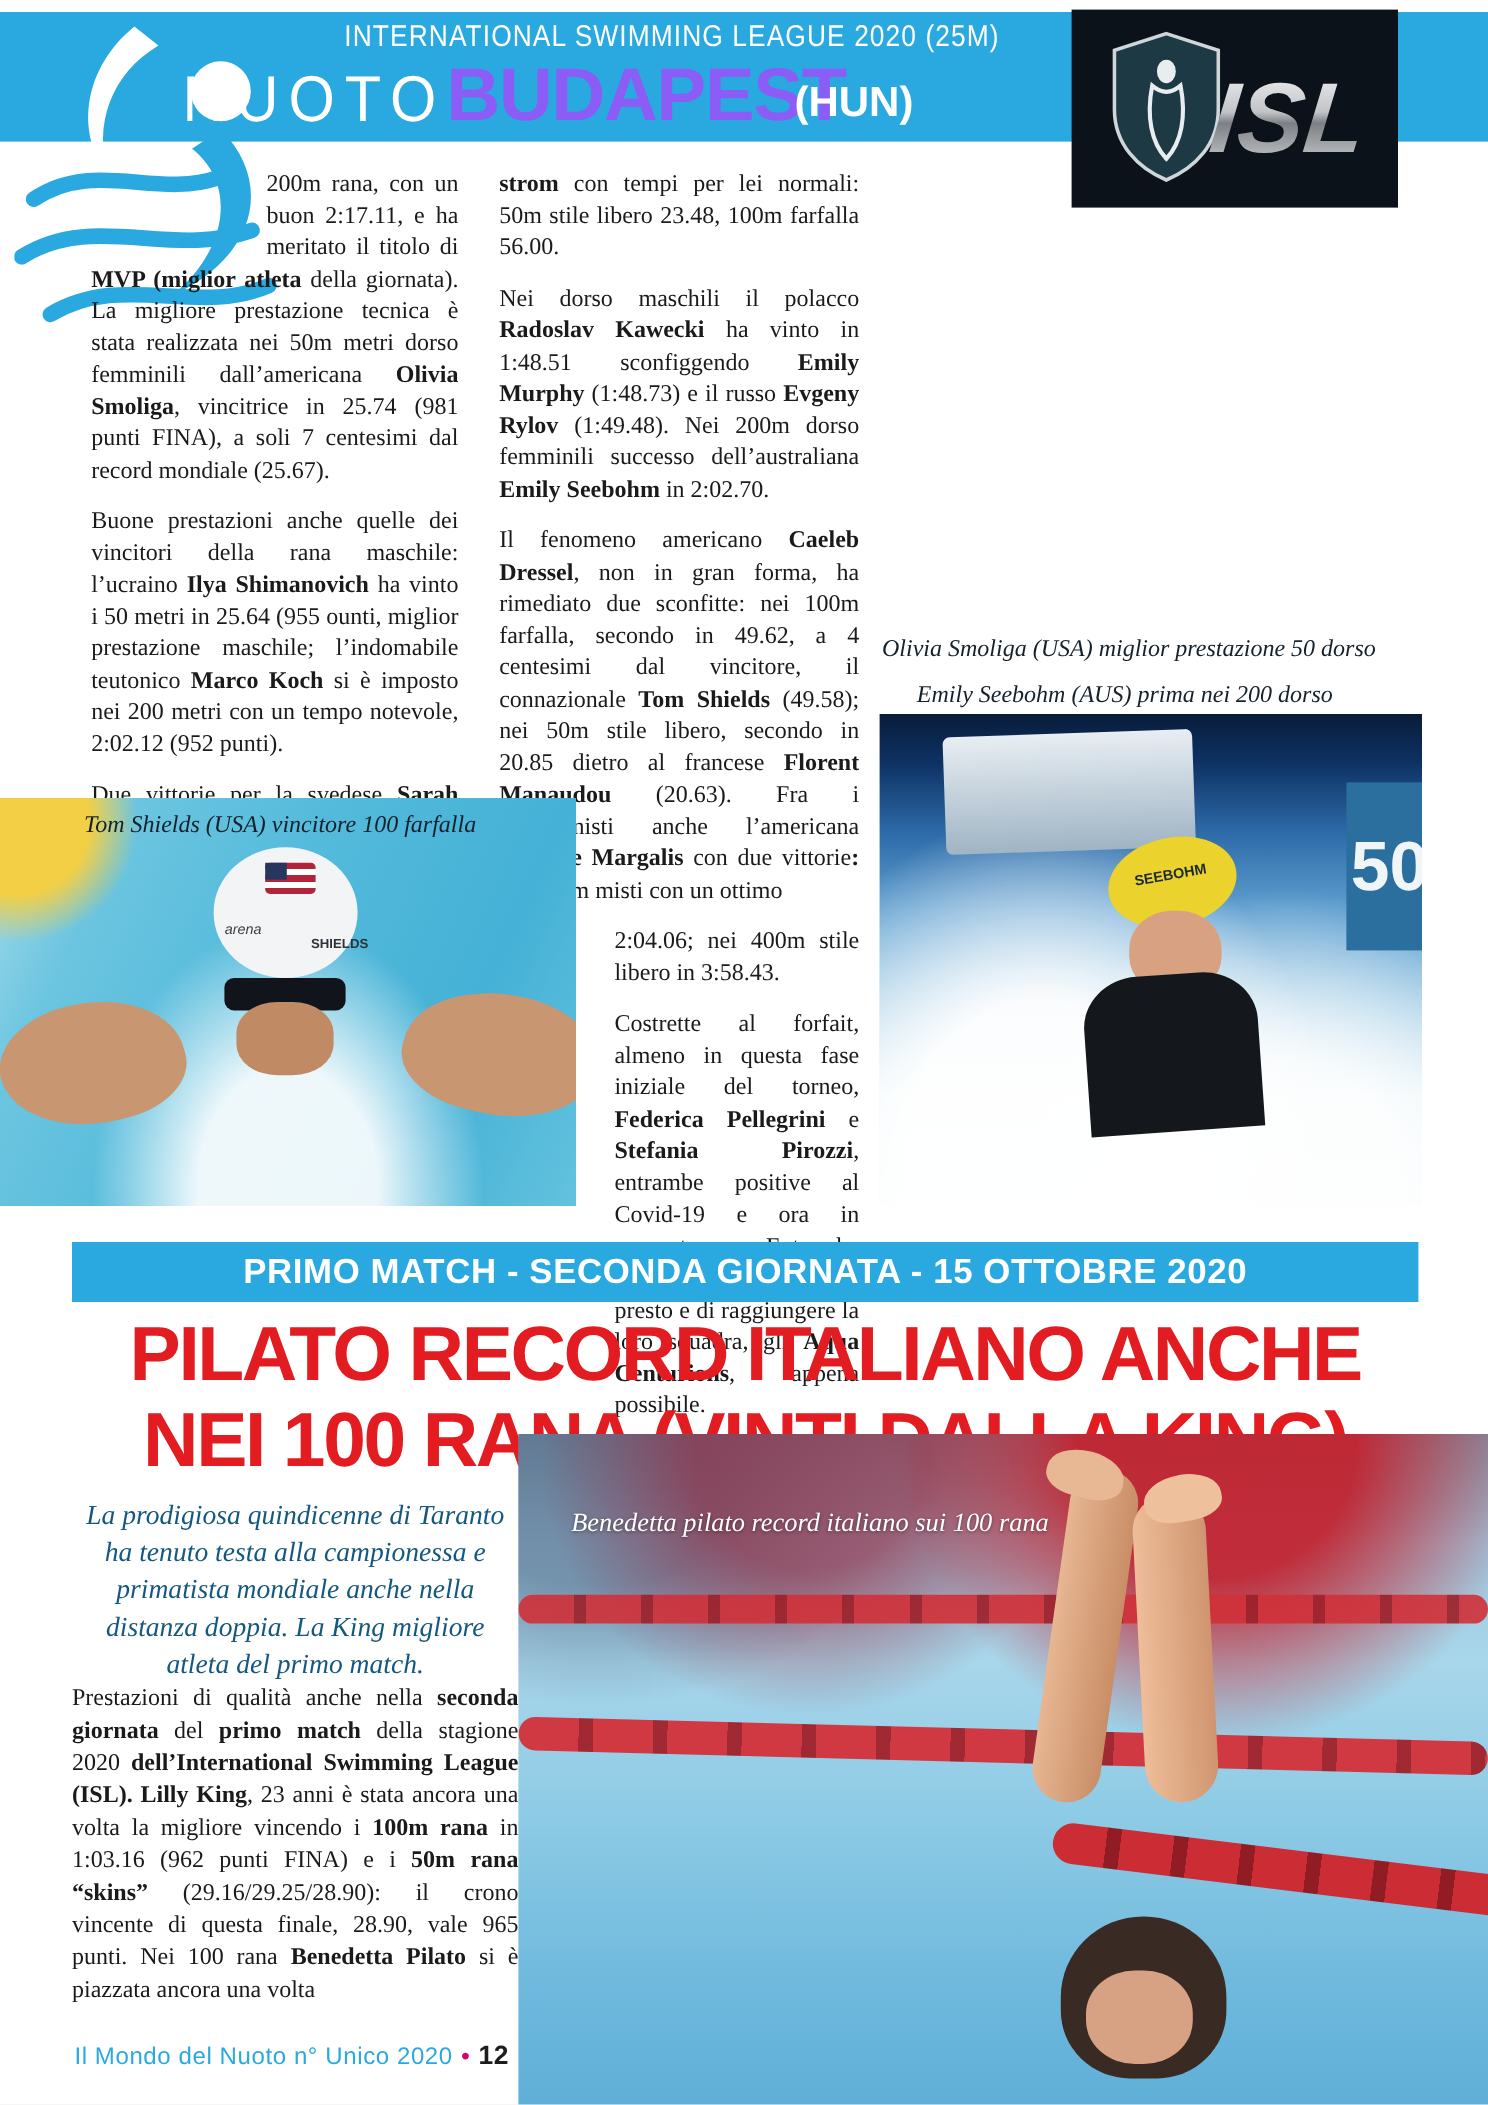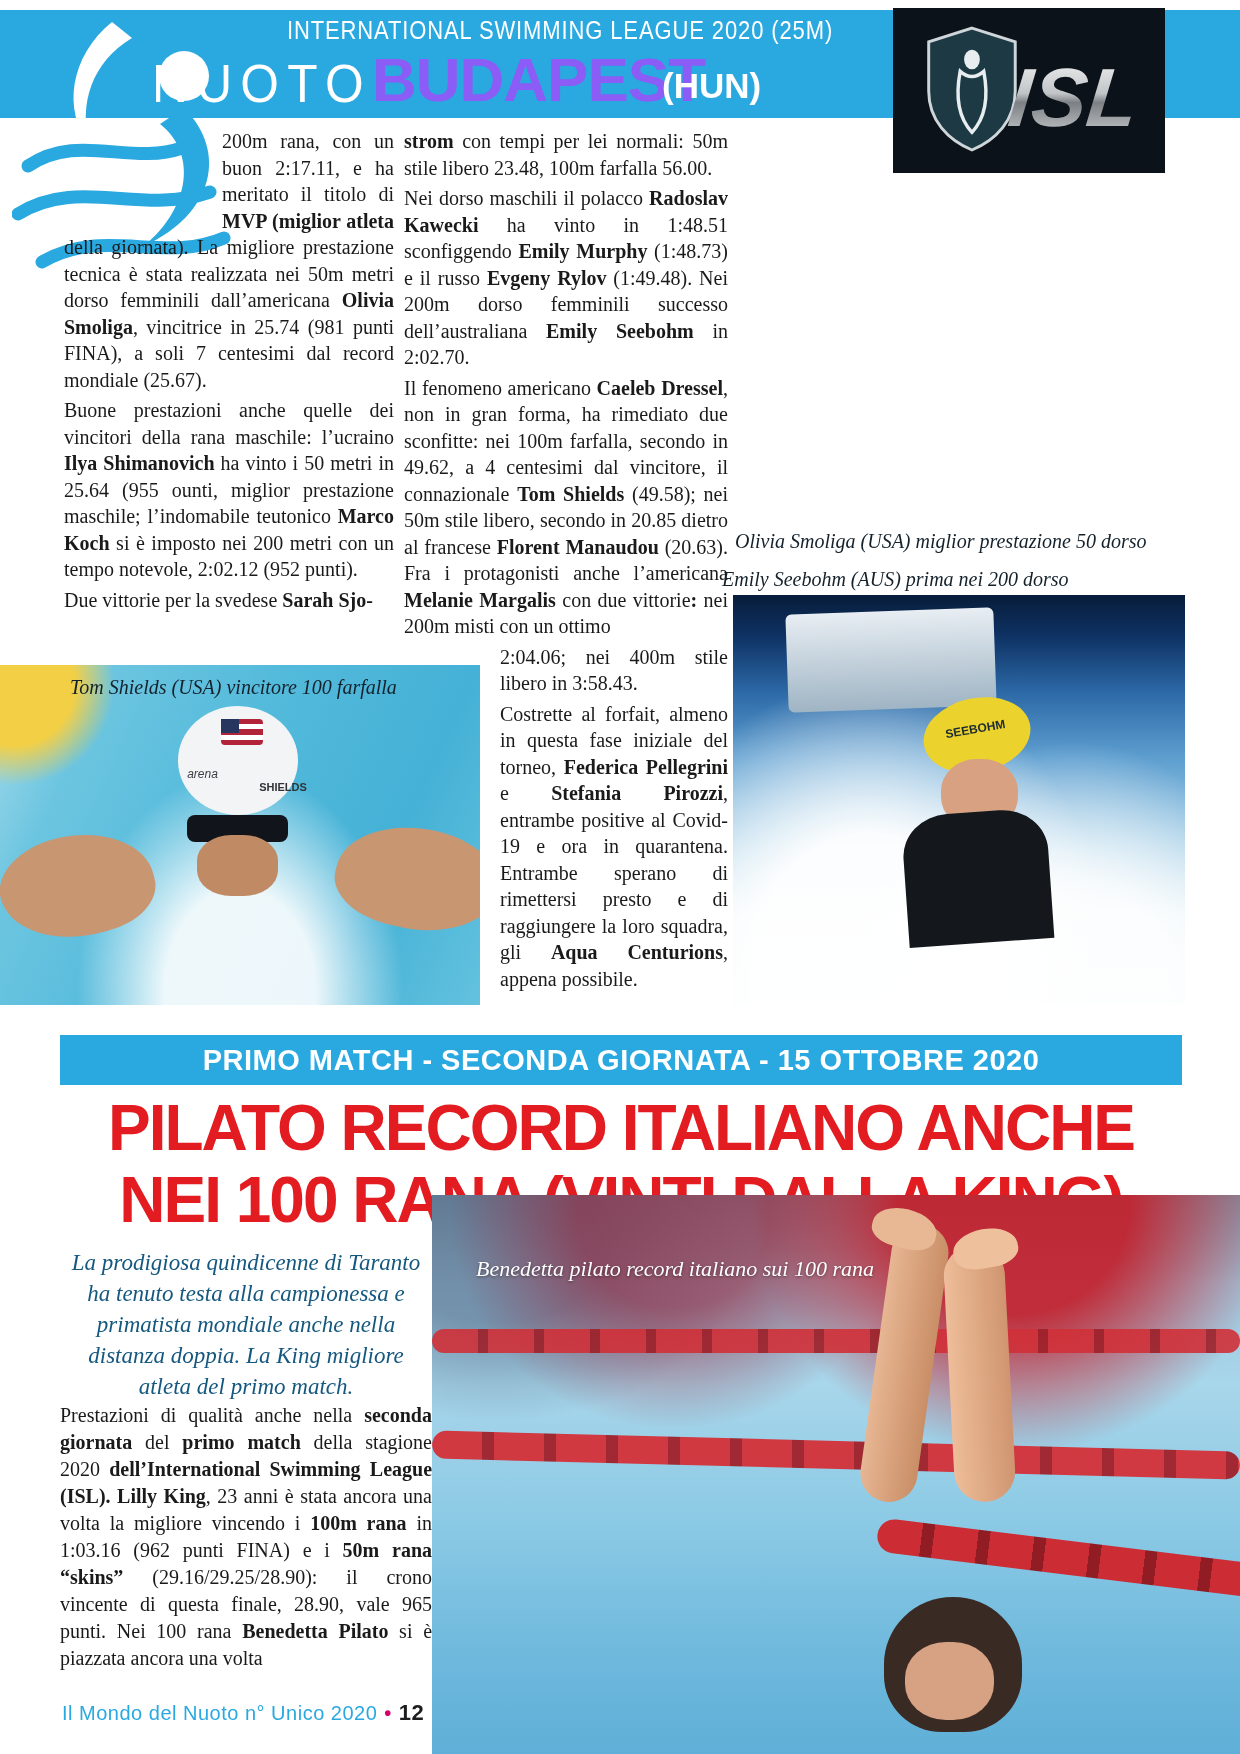--- a/index.html
+++ b/index.html
@@ -16,32 +16,32 @@
   .brand-city{position:absolute;left:372px;top:44px;color:#8b5cf6;font-family:"Liberation Sans",sans-serif;
         font-size:62px;font-weight:bold;letter-spacing:-1px;}
   .brand-nation{position:absolute;left:662px;top:66px;color:#fff;font-family:"Liberation Sans",sans-serif;
         font-size:35px;font-weight:bold;}
   .isl-box{position:absolute;left:893px;top:8px;width:272px;height:165px;background:#0c1219;
         display:flex;align-items:center;justify-content:center;}
   .swim-logo{position:absolute;left:12px;top:14px;width:300px;height:290px;pointer-events:none;}
 
   
   .col{position:absolute;font-size:20px;line-height:26.5px;text-align:justify;}
-  .col p{margin:4px;}
+  .col p{margin:16px;}
   .b{font-weight:bold;}
   .col1{left:60px;top:124px;width:338px;}
   .logo-spacer{float:left;width:162px;height:86px;}
   .col2{left:400px;top:124px;width:332px;}
   .col2 .narrow{margin-left:96px;}
 
   
   .cap{position:absolute;font-style:italic;font-size:20px;color:#14212b;}
   .cap-shields{left:70px;top:676px;z-index:3;}
   .cap-smoliga{left:735px;top:530px;}
-  .cap-seebohm{left:722px;top:568px;text-align:right;}
+  .cap-seebohm{left:764px;top:568px;text-align:right;}
   .cap-pilato{left:476px;top:1256px;color:#fff;font-size:22px;z-index:3;text-shadow:0 1px 3px rgba(0,0,0,.45);}
 
   
   .photo{position:absolute;overflow:hidden;}
   .photo *{position:absolute;}
 
   .photo-kawecki{left:733px;top:175px;width:452px;height:345px;
      background:
        radial-gradient(circle at 4% 92%, #f2d84b 0 55px, rgba(242,216,75,0) 95px),
        radial-gradient(circle at 96% 10%, rgba(255,255,255,.8) 0 30px, rgba(255,255,255,0) 70px),
@@ -176,20 +176,21 @@
         <p><span>2:04.06; nei 400m stile libero in 3:58.43.</span></p>
         <p><span>Costrette al forfait, almeno in questa fase iniziale del torneo, </span><span class="b">Federica Pellegrini</span><span> e </span><span class="b">Stefania Pirozzi</span><span>, entrambe positive al Covid-19 e ora in quarantena. Entrambe sperano di rimettersi presto e di raggiungere la loro squadra, gli </span><span class="b">Aqua Centurions</span><span>, appena possibile.</span></p>
       </div>
   </div>
 
   <div class="cap cap-smoliga">Olivia Smoliga (USA) miglior prestazione 50 dorso</div>
   <div class="cap cap-seebohm">Emily Seebohm (AUS) prima nei 200 dorso</div>
 
   <div class="photo photo-seebohm">
     <div class="s-block"></div>
+    <div class="s-sign">50</div>
     <div class="s-cap"></div>
     <div class="s-cap-text">SEEBOHM</div>
     <div class="s-face"></div>
     <div class="s-suit"></div>
   </div>
 
   <div class="photo photo-shields">
     <div class="t-arm-l"></div>
     <div class="t-arm-r"></div>
     <div class="t-cap"></div>

